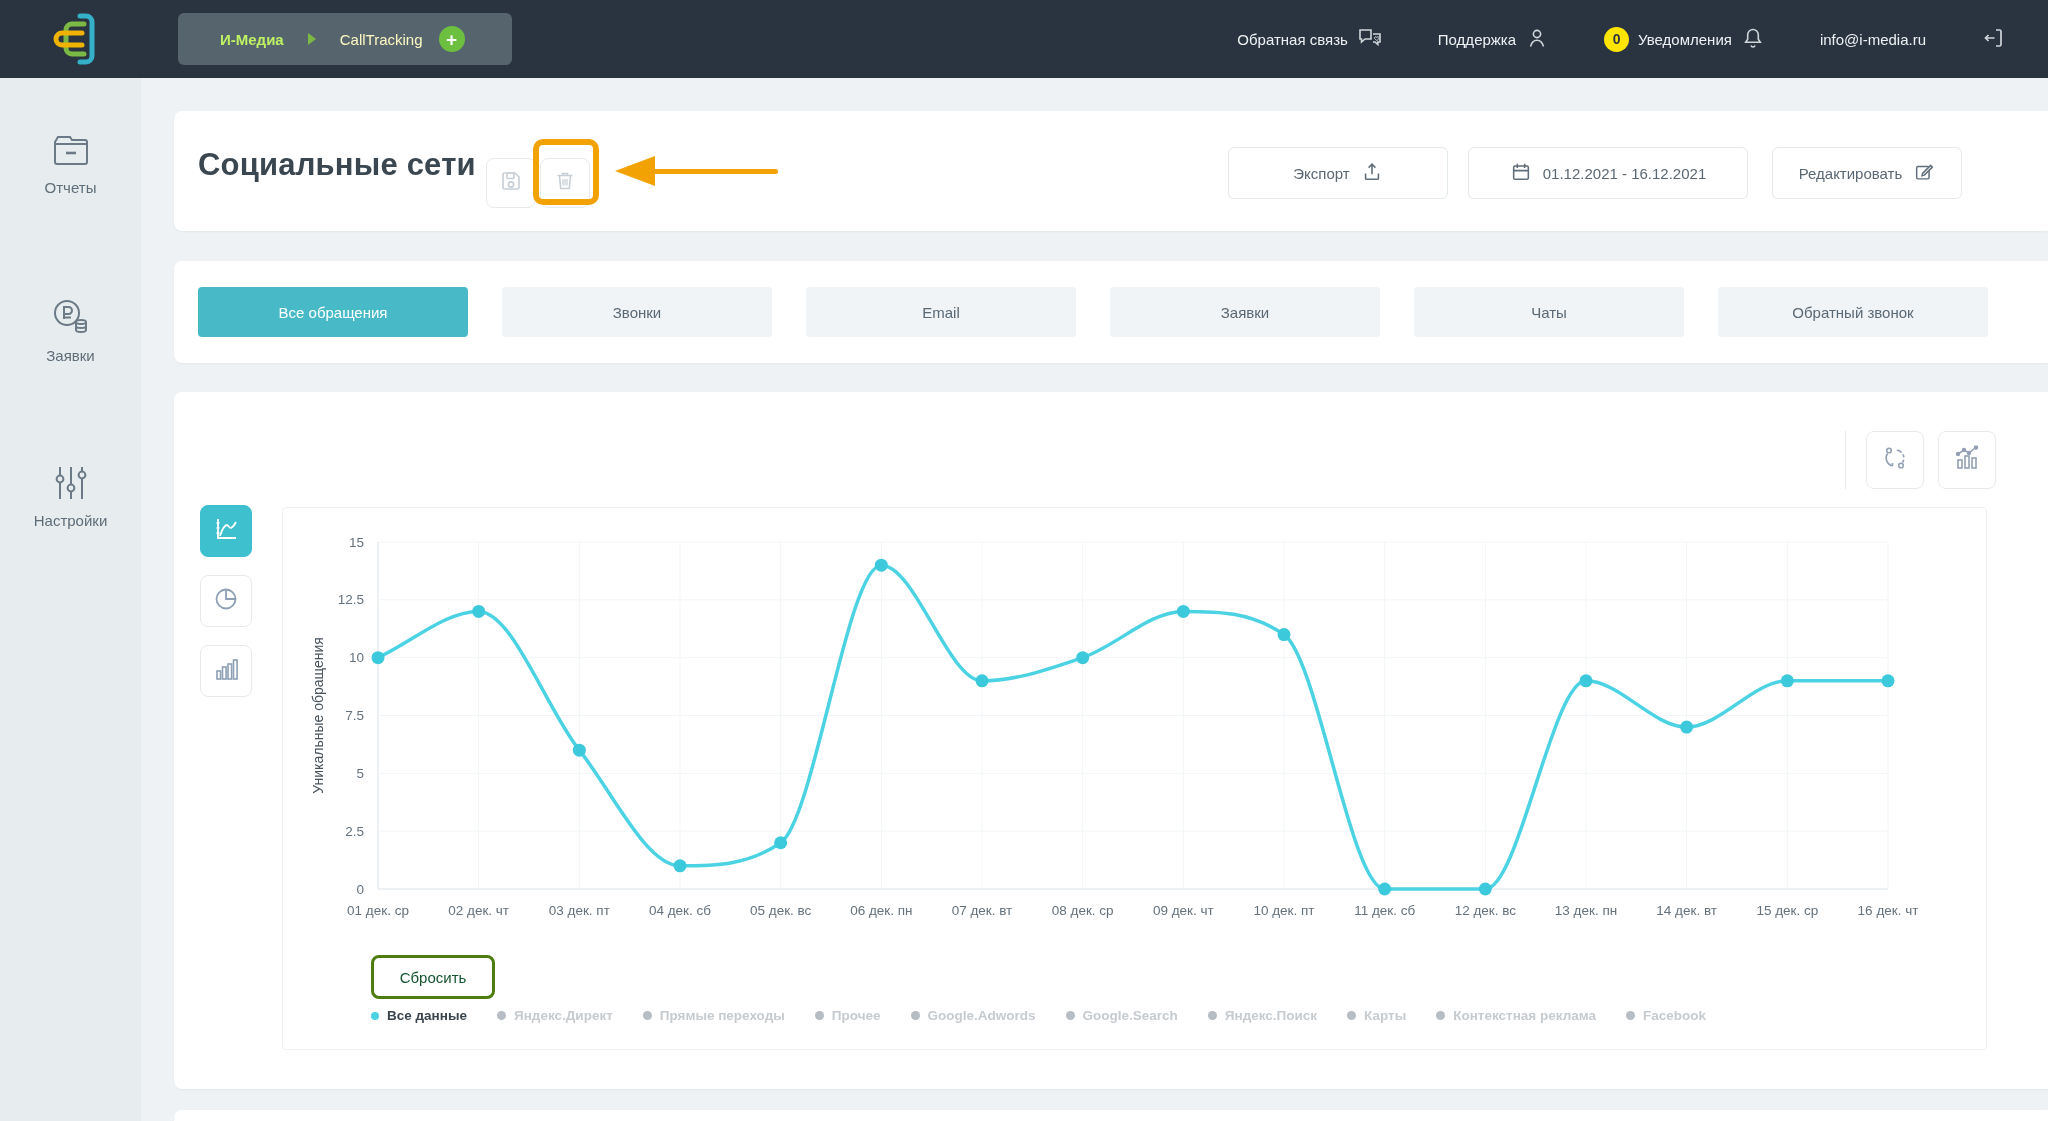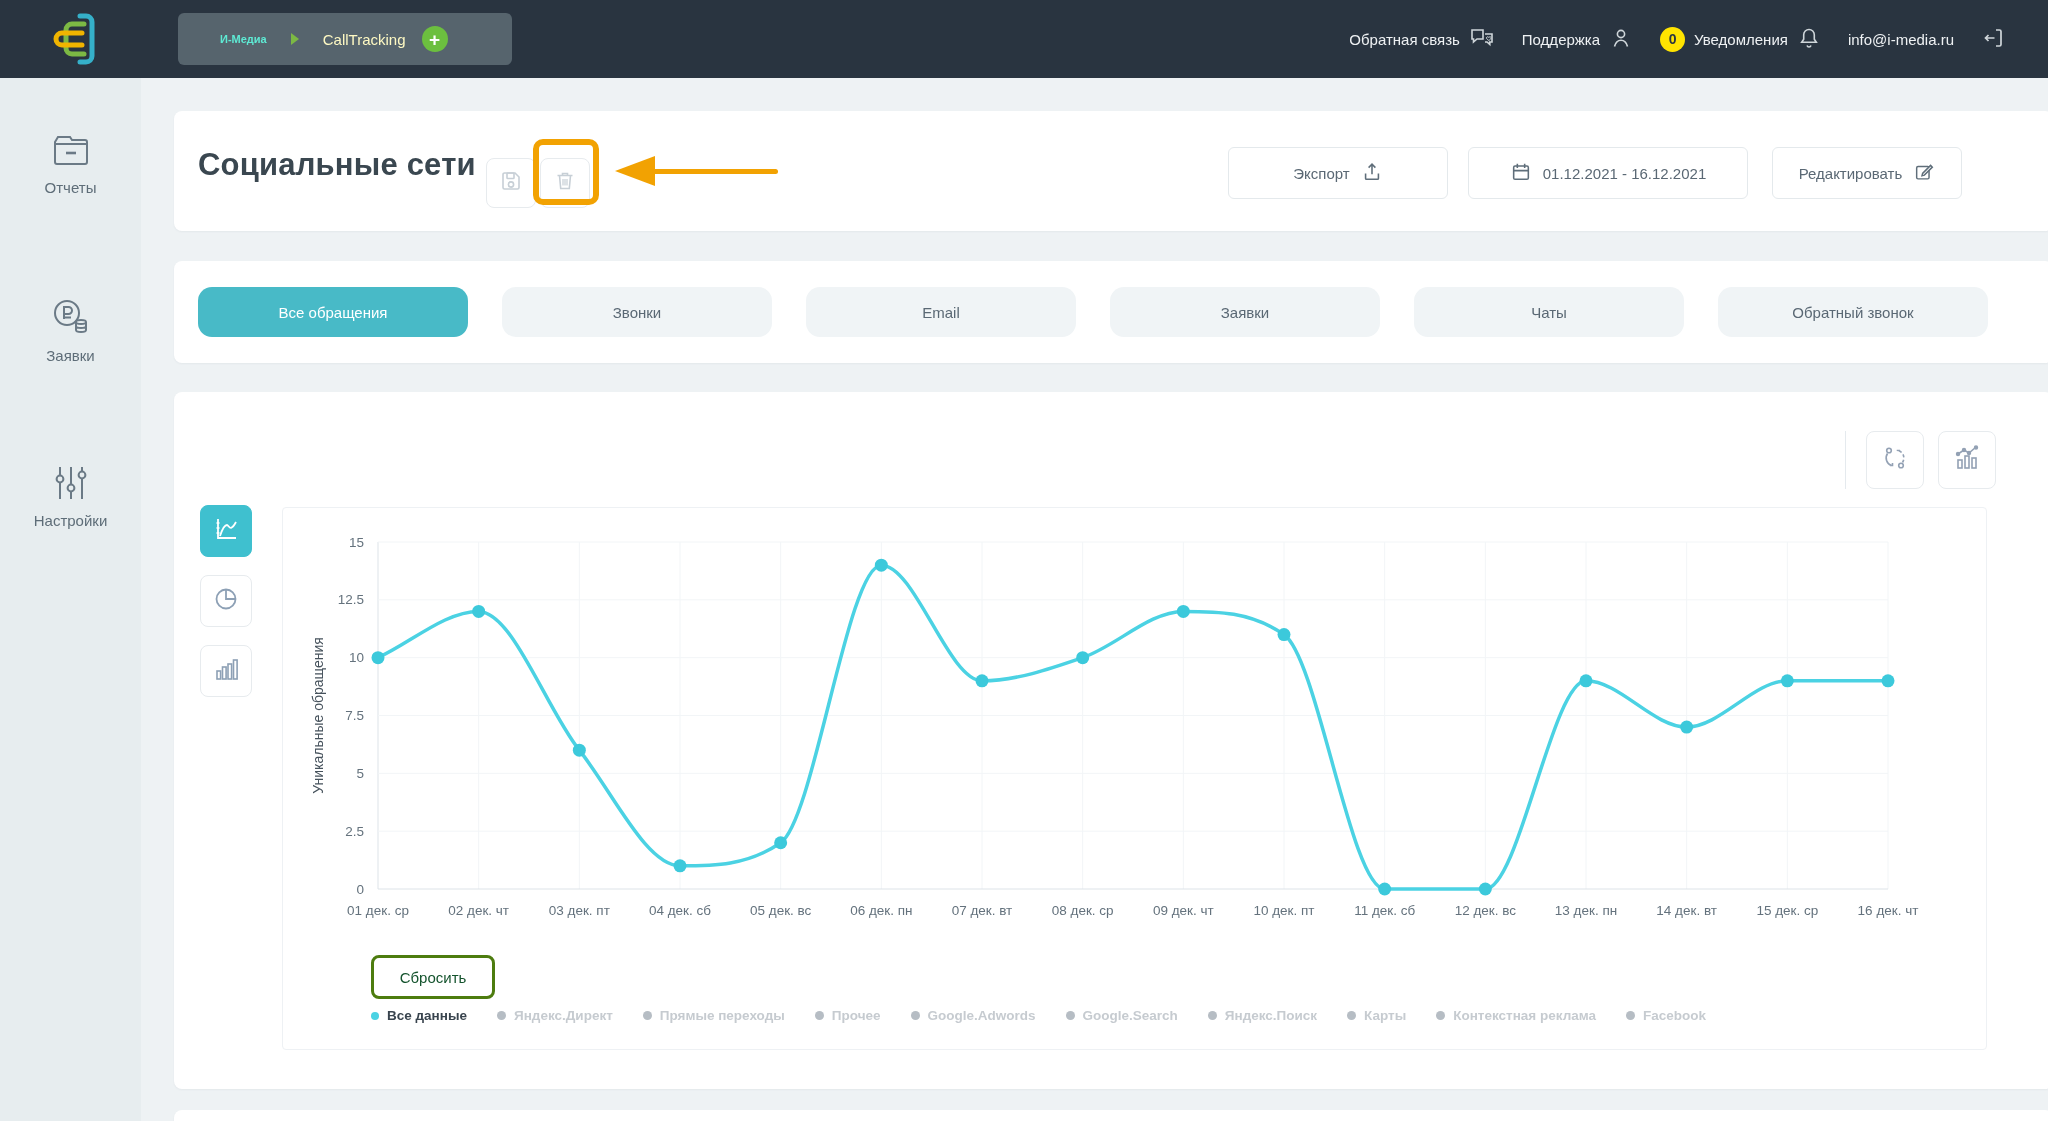--- a/index.html
+++ b/index.html
@@ -7,26 +7,26 @@
     width:2048px;height:1121px;position:relative;overflow:hidden;
     background:#eef2f4;
     font-family:"Liberation Sans","DejaVu Sans",sans-serif;
     color:#5a6874;
   }
   
   .topbar{position:absolute;left:0;top:0;width:2048px;height:78px;background:#293440;}
   .logo{position:absolute;left:50px;top:10px;}
   .breadcrumb{position:absolute;left:178px;top:13px;width:334px;height:52px;background:#56646d;border-radius:6px;
     display:flex;align-items:center;padding-left:42px;box-sizing:border-box;}
-  .bc-account{color:#5eead4;font-weight:bold;font-size:11px;}
+  .bc-account{color:#bef264;font-weight:bold;font-size:15px;}
   .bc-caret{margin:0 24px;width:0;height:0;border-top:6px solid transparent;border-bottom:6px solid transparent;border-left:8px solid #7cb944;}
   .bc-product{color:#fef9c3;font-size:15px;}
   .bc-plus{margin-left:16px;width:26px;height:26px;border-radius:50%;background:#6cbf3f;color:#fff;display:flex;align-items:center;justify-content:center;font-size:19px;font-weight:bold;line-height:1;}
   .top-right{position:absolute;right:43px;top:0;height:78px;display:flex;align-items:center;gap:27px;color:#eef1f3;font-size:15px;}
-  .top-item{display:flex;align-items:center;gap:9px;cursor:pointer;}
+  .top-item{display:flex;align-items:center;gap:9px;cursor:pointer;margin-left:28px;}
   .top-item svg{stroke:#cfd6da;}
   .badge{width:25px;height:25px;border-radius:50%;background:#ffe400;color:#2a3640;font-weight:bold;font-size:14px;display:flex;align-items:center;justify-content:center;}
   
   .sidebar{position:absolute;left:0;top:78px;width:141px;height:1043px;background:#e7edef;}
   .side-item{position:absolute;width:100%;text-align:center;color:#5e6d78;font-size:15px;cursor:pointer;}
   .side-item svg{stroke:#6b7a86;display:block;margin:0 auto 9px auto;}
   
   .card{position:absolute;background:#ffffff;border-radius:8px;box-shadow:0 1px 2px rgba(40,60,70,0.05);padding-left:41px;}
   #card-header{left:174px;top:111px;width:1838px;height:120px;}
   #card-tabs{left:174px;top:261px;width:1838px;height:102px;}
@@ -42,21 +42,21 @@
   .hl-box{position:absolute;left:359px;top:28px;width:54px;height:54px;border:6px solid #f2a202;border-radius:10px;}
   .arrow-head{position:absolute;left:441px;top:45px;width:0;height:0;border-top:15px solid transparent;border-bottom:15px solid transparent;border-right:40px solid #f2a202;}
   .arrow-line{position:absolute;left:478px;top:58px;width:126px;height:5px;background:#f2a202;border-radius:3px;}
   .btn-white{position:absolute;top:36px;height:52px;border:1px solid #e4e9ec;border-radius:6px;background:#fff;
     display:flex;align-items:center;justify-content:center;gap:11px;font-size:15px;color:#5a6874;cursor:pointer;box-sizing:border-box;}
   .btn-white svg{stroke:#5f6e7a;}
   #export-btn{left:1054px;width:220px;}
   #date-btn{left:1294px;width:280px;}
   #edit-btn{left:1598px;width:190px;}
   
-  .tab{position:absolute;top:26px;width:270px;height:50px;border-radius:14px;background:#f0f4f6;color:#5a6874;font-size:15px;
+  .tab{position:absolute;top:26px;width:270px;height:50px;border-radius:4px;background:#f0f4f6;color:#5a6874;font-size:15px;
     display:flex;align-items:center;justify-content:center;cursor:pointer;}
   .tab.active{background:#48bac7;color:#ffffff;}
   
   .pill{position:absolute;top:39px;height:52px;border:1px solid #e5eaee;border-radius:8px;background:#fff;box-sizing:border-box;}
   #periods{left:761px;width:602px;display:flex;align-items:center;justify-content:space-around;padding:0 36px;font-size:15px;}
   #periods span{cursor:pointer;}
   #detail-dd{left:1398px;width:233px;display:flex;align-items:center;justify-content:center;gap:10px;font-size:15px;cursor:pointer;}
   .dd-caret{width:0;height:0;border-left:5px solid transparent;border-right:5px solid transparent;border-top:6px solid #5a6874;margin-top:2px;}
   .v-div{position:absolute;left:1671px;top:39px;width:1px;height:58px;background:#e5eaee;}
   .icon-btn{position:absolute;top:39px;width:58px;height:58px;border:1px solid #e7ebee;border-radius:8px;background:#fff;

